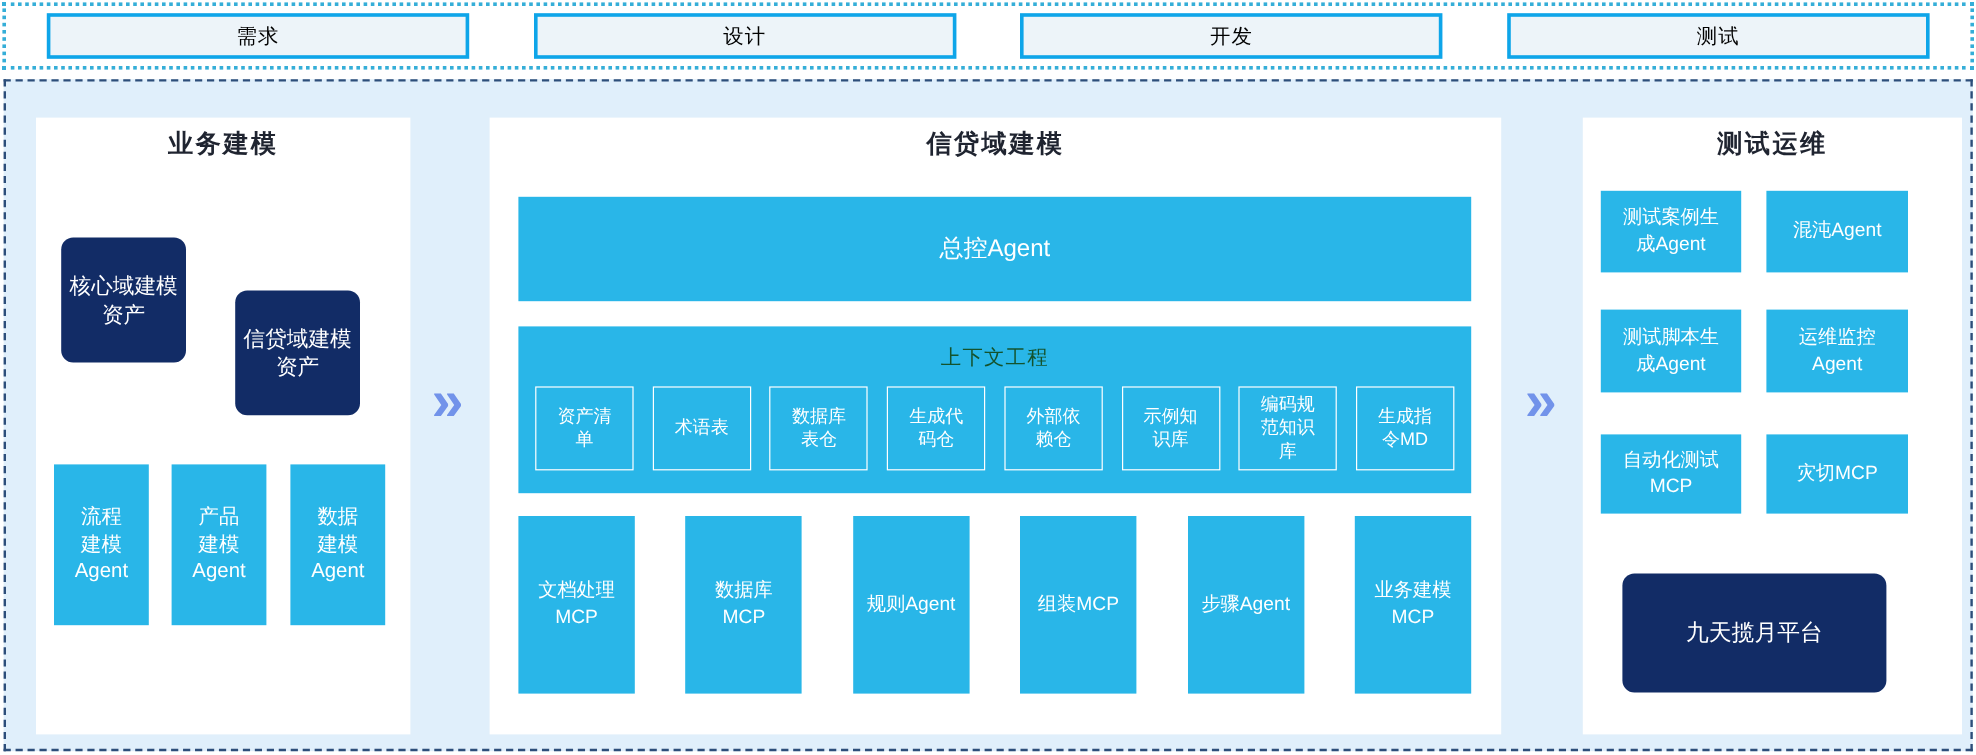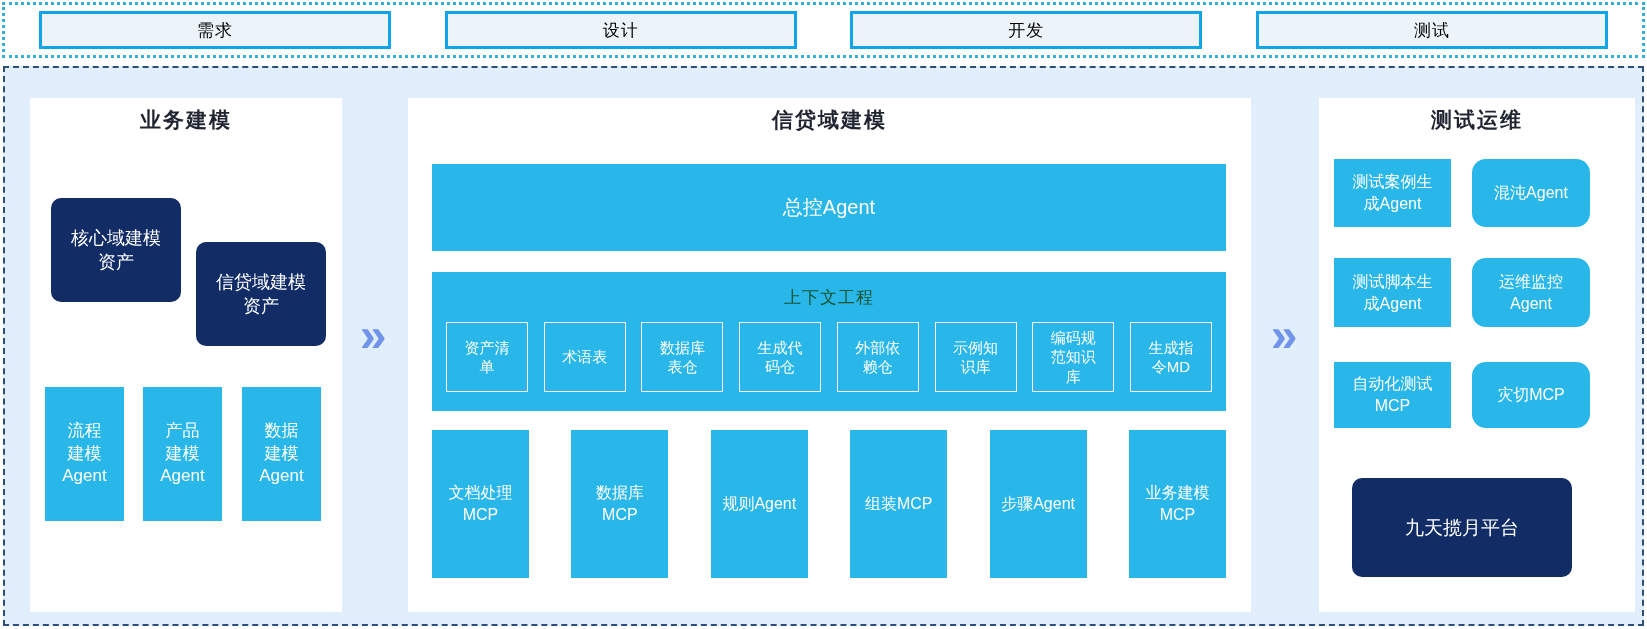--- a/index.html
+++ b/index.html
@@ -46,21 +46,21 @@
   .chev-2 { left:1249px; top:242px; }
 
   .box {
     display:flex; align-items:center; justify-content:center;
     text-align:center; color:#ffffff; white-space:pre-line; line-height:1.35;
   }
   .cyan { background:#29b6e8; }
   .navy { background:#122c66; border-radius:10px; }
 
   
-  .lp-navy { position:absolute; width:130px; height:104px; top:100px; font-size:18px; }
+  .lp-navy { position:absolute; width:104px; height:104px; top:100px; font-size:18px; }
   .lp-navy.b1 { left:21px; }
   .lp-navy.b2 { left:166px;margin-top:44px; }
   .lp-agent { position:absolute; width:79px; height:134px; top:269px; font-size:17px;margin-top:20px; }
   .lp-agent.b1 { left:15px; }
   .lp-agent.b2 { left:113px; }
   .lp-agent.b3 { left:212px; }
 
   
   .master-bar {
     position:absolute; left:24px; top:66px; width:794px; height:87px;
@@ -81,21 +81,21 @@
   }
   .tools-row {
     position:absolute; left:24px; top:332px; width:794px; height:148px;
     display:flex; justify-content:space-between;
   }
   .tool-box { width:97px; height:148px; font-size:16px; }
 
   
   .rp-box { position:absolute; font-size:16px; }
   .rp-c1 { left:15px;  width:117px; }
-  .rp-c2 { left:153px; width:118px;border-radius:14px; }
+  .rp-c2 { left:153px; width:118px; }
   .rp-r1 { top:61px;  height:68px; }
   .rp-r2 { top:160px; height:69px; }
   .rp-r3 { top:264px; height:66px; }
   .rp-platform {
     position:absolute; left:33px; top:380px; width:220px; height:99px;
     font-size:19px;
   }
 </style>
 </head>
 <body>

